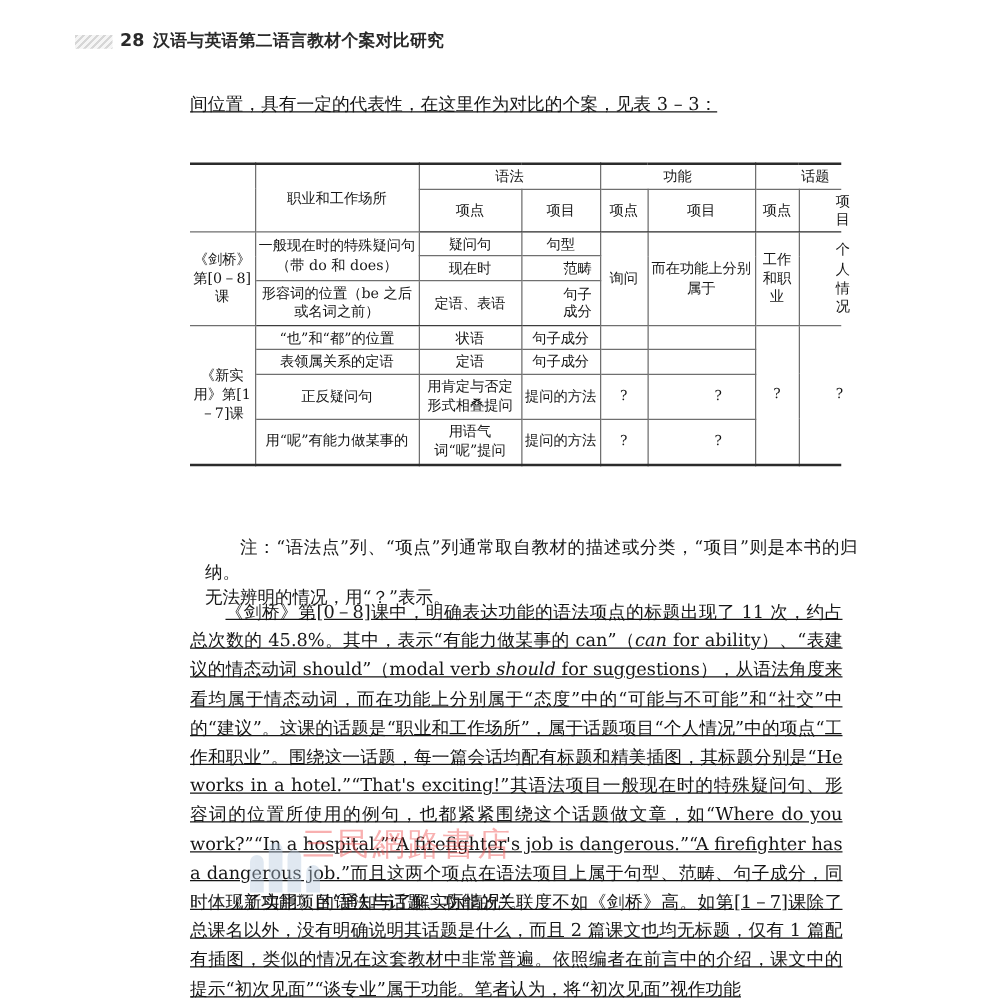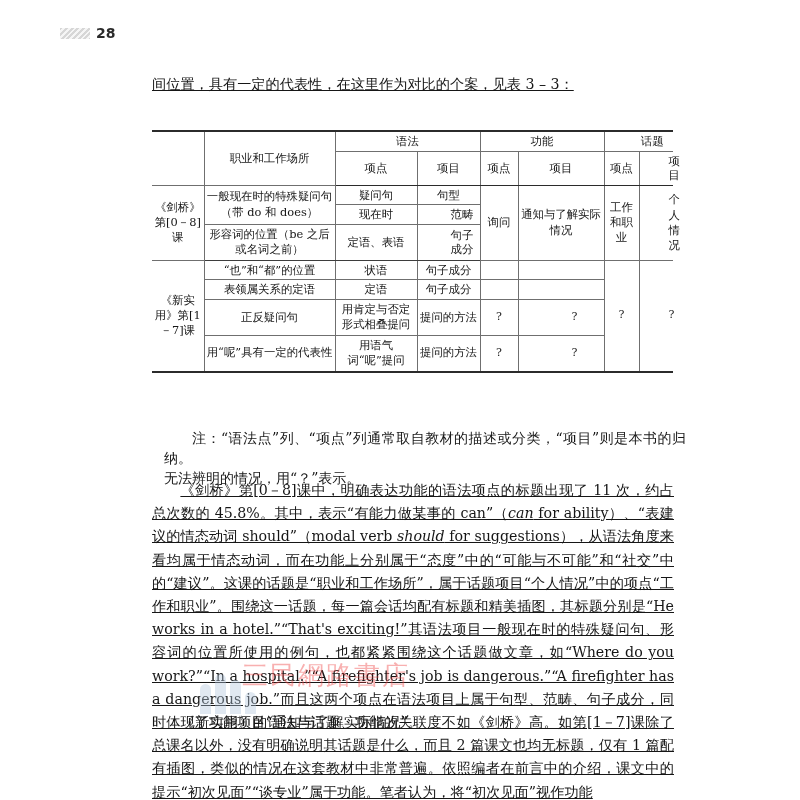--- a/index.html
+++ b/index.html
@@ -187,20 +187,21 @@
   .wm-mark span:nth-child(4){ left:47px; height:22px; }
 </style>
 </head>
 <body>
 
 <div class="page">
 
   <div class="header">
     <span class="header-deco"></span>
     <span class="header-pageno">28</span>
+    <span class="header-title">汉语与英语第二语言教材个案对比研究</span>
   </div>
 
   <div class="textblock lead">
     <p>间位置，具有一定的代表性，在这里作为对比的个案，见表 3 – 3：</p>
   </div>
 
 
   <div class="tbl-wrap">
     <table class="grid">
       <colgroup>
@@ -231,21 +232,21 @@
           <td>项点</td>
           <td>项目</td>
         </tr>
 
         <tr>
           <td rowspan="3" class="rowlabel">《剑桥》第[0－8]课</td>
           <td rowspan="2" class="cell-tall">一般现在时的特殊疑问句（带 do 和 does）</td>
           <td>疑问句</td>
           <td>句型</td>
           <td rowspan="3">询问</td>
-          <td rowspan="3" class="cell-tall">通知与了解实际情况</td>
+          <td rowspan="3" class="cell-tall">而在功能上分别属于</td>
           <td rowspan="3" class="rowlabel">工作和职业</td>
           <td rowspan="3" class="rowlabel">个人情况</td>
         </tr>
         <tr>
           <td>现在时</td>
           <td>范畴</td>
         </tr>
         <tr class="group-end">
           <td class="cell-tall">形容词的位置（be 之后或名词之前）</td>
           <td>定语、表语</td>
@@ -270,21 +271,21 @@
           <td></td>
         </tr>
         <tr>
           <td>正反疑问句</td>
           <td class="cell-tall">用肯定与否定形式相叠提问</td>
           <td class="cell-tall">提问的方法</td>
           <td class="qmark">?</td>
           <td class="qmark">?</td>
         </tr>
         <tr>
-          <td class="cell-tall">用“呢”具有一定的代表性</td>
+          <td class="cell-tall">用“呢”有能力做某事的</td>
           <td class="cell-tall">用语气词“呢”提问</td>
           <td class="cell-tall">提问的方法</td>
           <td class="qmark">?</td>
           <td class="qmark">?</td>
         </tr>
       </tbody>
     </table>
   </div>
 
   <div class="note">

